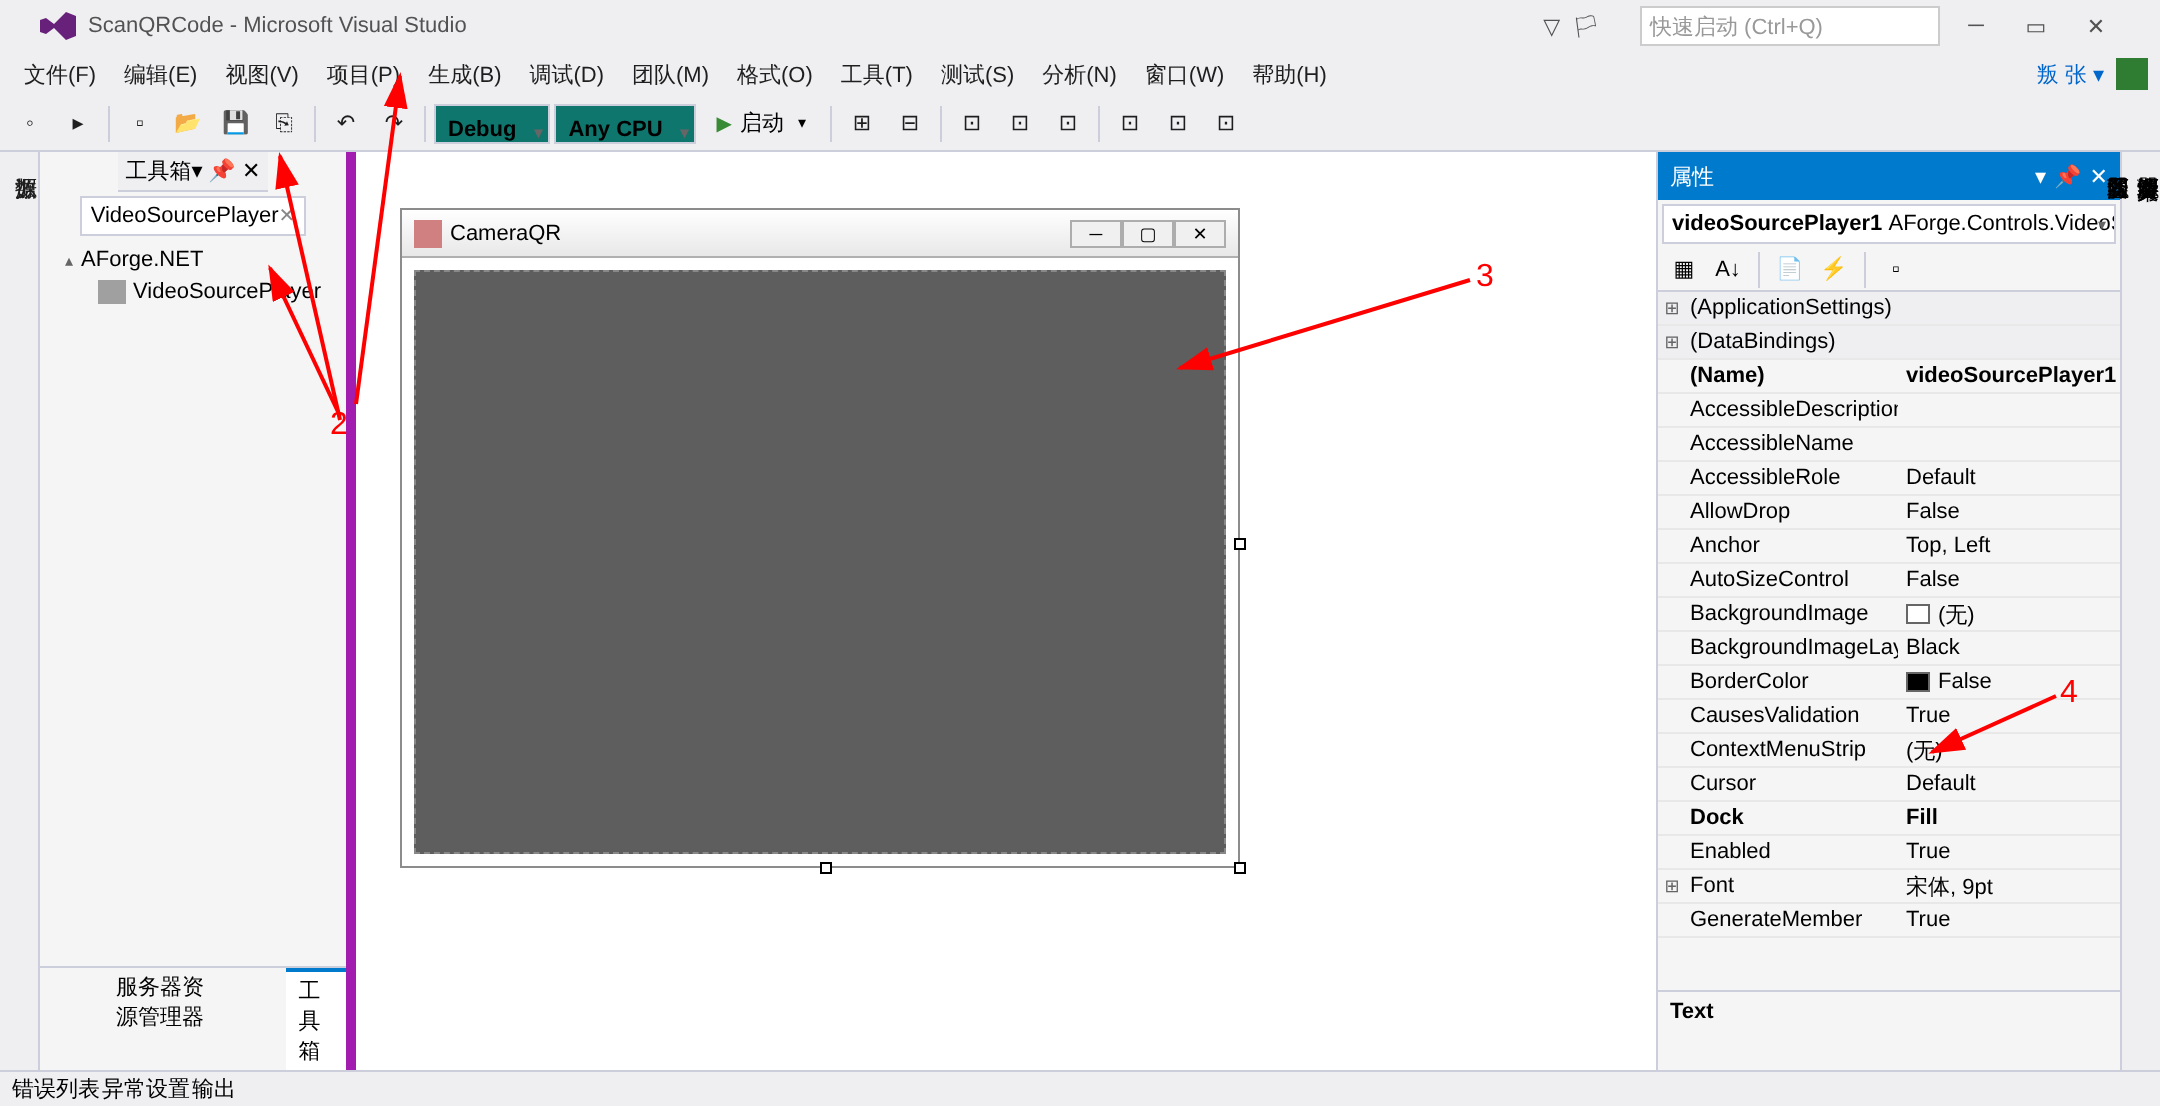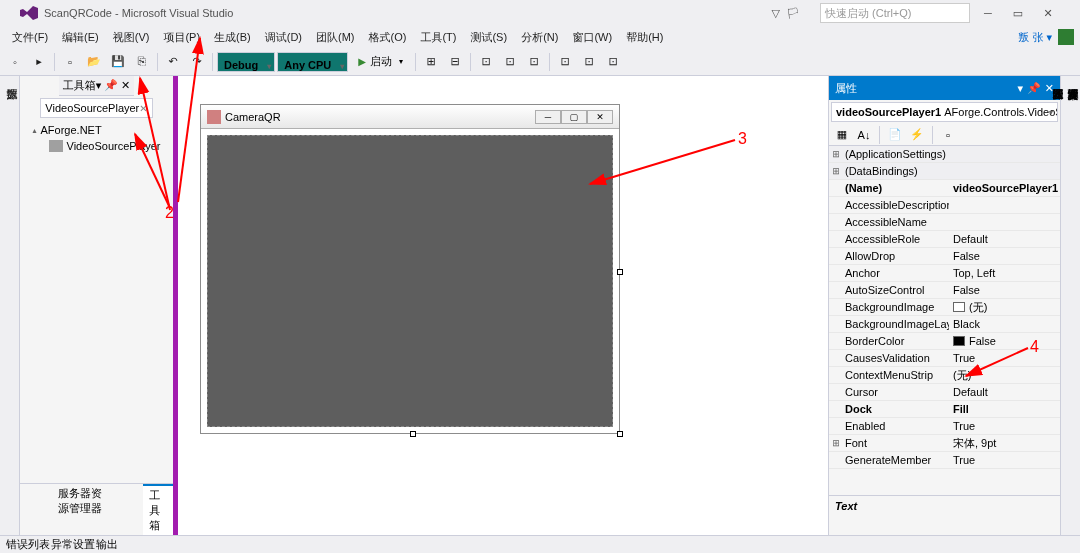--- a/index.html
+++ b/index.html
@@ -77,21 +77,21 @@
 .prop-tool { width: 18px; height: 18px; display: flex; align-items: center; justify-content: center; font-size: 11px; }
 .prop-tool.bolt { color: #e6a000; font-weight: bold; }
 .prop-grid { flex: 1; overflow-y: auto; font-size: 11px; }
 .prop-row { display: flex; height: 17px; border-bottom: 1px solid #e8e8e8; align-items: center; }
 .prop-row.cat { background: #efeff2; font-size: 11px; }
 .prop-row .expander { width: 14px; text-align: center; font-size: 9px; color: #656565; }
 .prop-row .pname { width: 106px; padding-left: 2px; white-space: nowrap; overflow: hidden; }
 .prop-row .pvalue { flex: 1; padding-left: 4px; display: flex; align-items: center; gap: 4px; white-space: nowrap; overflow: hidden; }
 .prop-row.bold .pname, .prop-row.bold .pvalue { font-weight: bold; }
 .color-swatch { width: 12px; height: 10px; border: 1px solid #666; }
-.prop-desc { border-top: 1px solid #cccedb; padding: 4px 6px; font-size: 11px; min-height: 40px; font-style: italic; }
+.prop-desc { border-top: 1px solid #cccedb; padding: 4px 6px; font-size: 11px; min-height: 40px; }
 .prop-desc .dtitle { font-weight: bold; }
 
 .side-tab-right { width: 20px; background: #efeff2; border-left: 1px solid #cccedb; writing-mode: vertical-rl; text-orientation: mixed; font-size: 11px; padding-top: 4px; }
 
 
 .statusbar { height: 18px; background: #efeff2; border-top: 1px solid #cccedb; display: flex; align-items: center; padding: 0 6px; font-size: 11px; gap: 1px; }
 
 
 .annotation { position: absolute; pointer-events: none; }
 .ann-num { position: absolute; color: #ff0000; font-size: 16px; font-weight: normal; pointer-events: none; }

